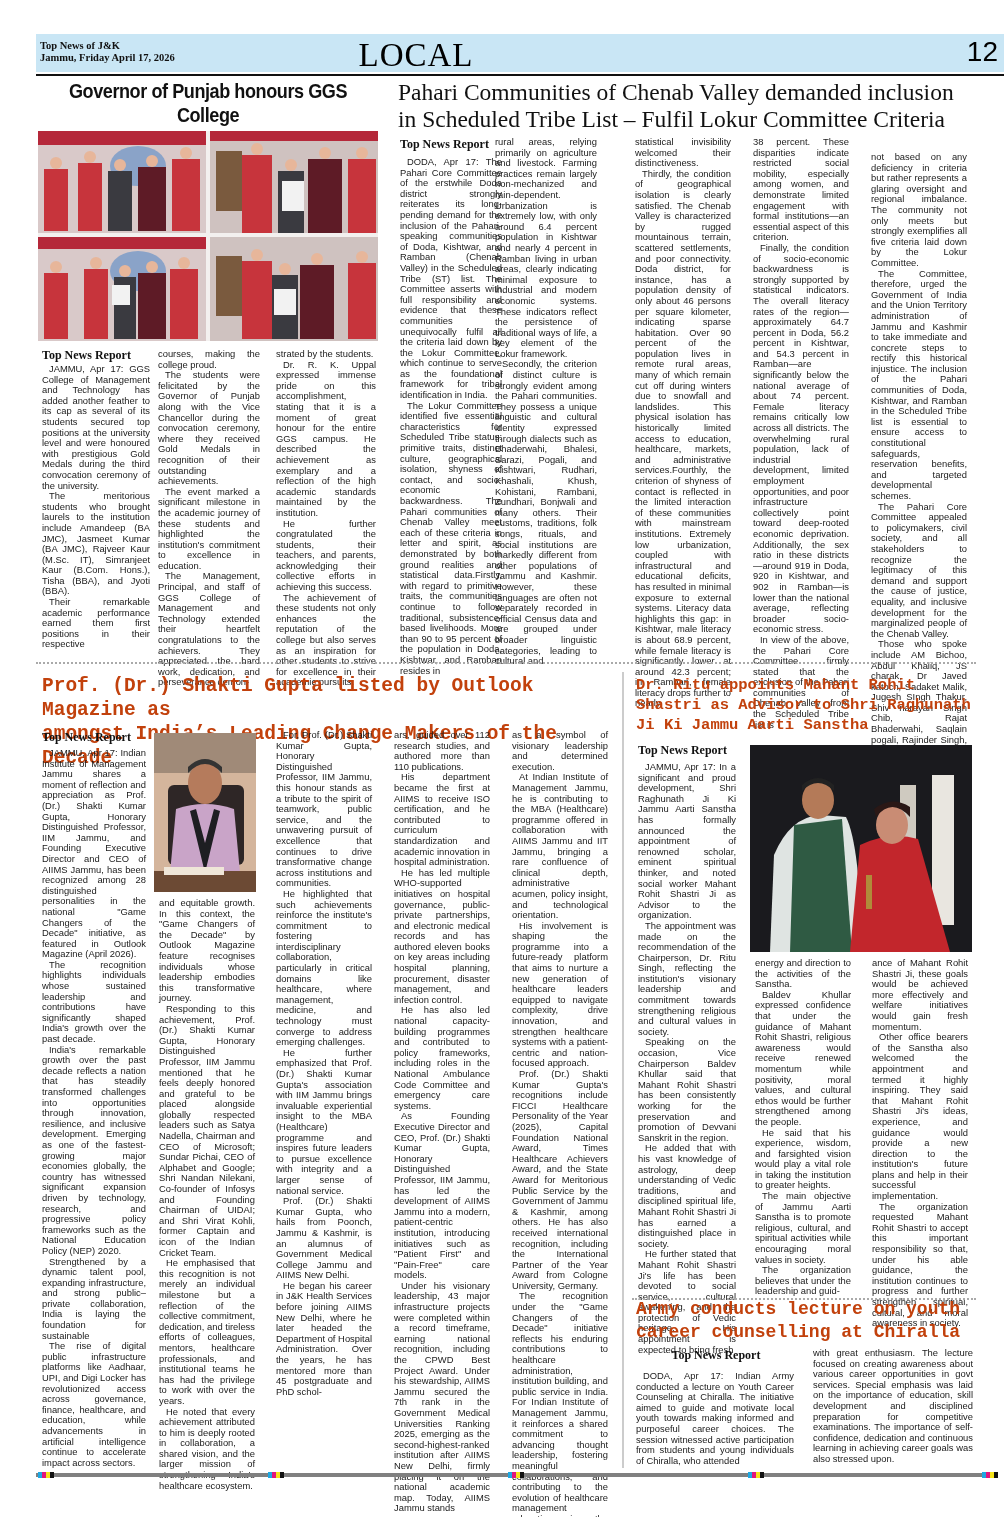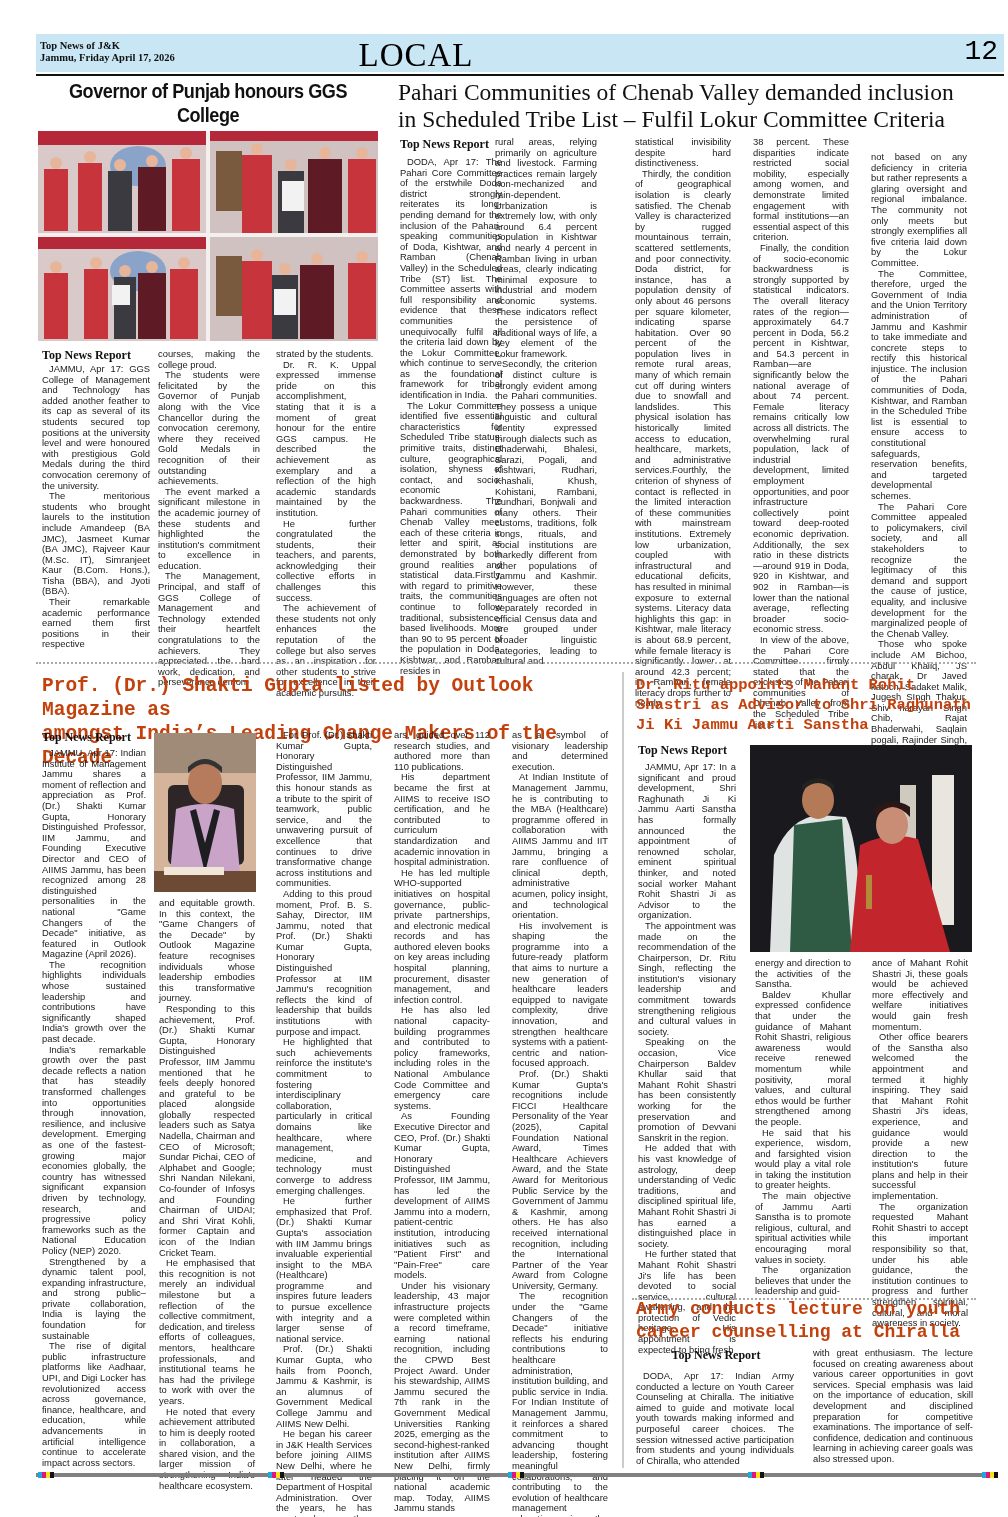--- a/index.html
+++ b/index.html
@@ -2,21 +2,21 @@
 <html><head>
 <meta charset="utf-8">
 <style>
   *{box-sizing:border-box;margin:0;padding:0}
   body{width:1008px;height:1517px;background:#fff;position:relative;overflow:hidden;font-family:"Liberation Sans",sans-serif;color:#111}
   .abs{position:absolute}
   
   .masthead{left:36px;top:34px;width:968px;height:38px;background:#c9e6f5}
   .mast-left{left:40px;top:40px;font-family:"Liberation Serif",serif;font-size:10.5px;line-height:12px;font-weight:bold;color:#111}
   .mast-title{left:0;width:832px;top:38px;text-align:center;font-family:"Liberation Serif",serif;font-size:33px;line-height:34px;letter-spacing:1px;color:#000}
-  .mast-page{right:10px;top:36px;font-family:Liberation Mono, monospace;font-size:28px;color:#000}
+  .mast-page{right:10px;top:36px;font-family:Liberation Sans, sans-serif;font-size:28px;color:#000}
   .rule-top{left:36px;top:74px;width:968px;height:2px;background:#111}
   
   .hl-condensed{font-family:"Liberation Sans",sans-serif;font-weight:bold;font-size:21px;line-height:24px;letter-spacing:-0.5px;text-align:center;transform:scaleX(0.86);transform-origin:center top;}
   .hl-serif{font-family:"Liberation Serif",serif;font-size:23.5px;line-height:27px;color:#111}
   .hl-bold{font-family:Liberation Mono, monospace;font-weight:bold;color:#c2410c}
   .byline{font-family:"Liberation Serif",serif;font-weight:bold;font-size:12px;line-height:14px}
   .col{font-size:9.4px;line-height:10.6px;text-align:justify;hyphens:auto;color:#1a1a1a}
   .col p{text-indent:7px}
   
   .photo{overflow:hidden;background:#c54a4a}
@@ -116,39 +116,39 @@
 </div>
 <div class="abs col" style="left:158px;top:349px;width:102px;">
   <p style="text-indent:0">courses, making the college proud.</p>
   <p>The students were felicitated by the Governor of Punjab along with the Vice Chancellor during the convocation ceremony, where they received Gold Medals in recognition of their outstanding achievements.</p>
   <p>The event marked a significant milestone in the academic journey of these students and highlighted the institution's commitment to excellence in education.</p>
   <p>The Management, Principal, and staff of GGS College of Management and Technology extended their heartfelt congratulations to the achievers. They appreciated the hard work, dedication, and perseverance demon-</p>
 </div>
 <div class="abs col" style="left:276px;top:349px;width:100px;">
   <p style="text-indent:0">strated by the students.</p>
   <p>Dr. R. K. Uppal expressed immense pride on this accomplishment, stating that it is a moment of great honour for the entire GGS campus. He described the achievement as exemplary and a reflection of the high academic standards maintained by the institution.</p>
-  <p>He further congratulated the students, their teachers, and parents, acknowledging their collective efforts in challenges this success.</p>
+  <p>He further congratulated the students, their teachers, and parents, acknowledging their collective efforts in achieving this success.</p>
   <p>The achievement of these students not only enhances the reputation of the college but also serves as an inspiration for other students to strive for excellence in their academic pursuits.</p>
 </div>
 
 <div class="abs" style="left:398px;top:79px;width:600px;">
   <div class="hl-serif">Pahari Communities of Chenab Valley demanded inclusion</div>
   <div class="hl-serif">in Scheduled Tribe List – Fulfil Lokur Committee Criteria</div>
 </div>
 <div class="abs byline" style="left:400px;top:137px;width:110px;">Top News Report</div>
 <div class="abs col" style="left:400px;top:157px;width:102px;">
   <p>DODA, Apr 17: The Pahari Core Committee of the erstwhile Doda district strongly reiterates its long-pending demand for the inclusion of the Pahari-speaking communities of Doda, Kishtwar, and Ramban (Chenab Valley) in the Scheduled Tribe (ST) list. The Committee asserts with full responsibility and evidence that these communities unequivocally fulfil all the criteria laid down by the Lokur Committee, which continue to serve as the foundational framework for tribal identification in India.</p>
   <p>The Lokur Committee identified five essential characteristics for Scheduled Tribe status: primitive traits, distinct culture, geographical isolation, shyness of contact, and socio-economic backwardness. The Pahari communities of Chenab Valley meet each of these criteria in letter and spirit, as demonstrated by both ground realities and statistical data.Firstly, with regard to primitive traits, the communities continue to follow traditional, subsistence-based livelihoods. More than 90 to 95 percent of the population in Doda, Kishtwar, and Ramban resides in</p>
 </div>
 <div class="abs col" style="left:495px;top:137px;width:102px;">
   <p style="text-indent:0">rural areas, relying primarily on agriculture and livestock. Farming practices remain largely non-mechanized and rain-dependent. Urbanization is extremely low, with only around 6.4 percent population in Kishtwar and nearly 4 percent in Ramban living in urban areas, clearly indicating minimal exposure to industrial and modern economic systems. These indicators reflect the persistence of traditional ways of life, a key element of the Lokur framework.</p>
   <p>Secondly, the criterion of distinct culture is strongly evident among the Pahari communities. They possess a unique linguistic and cultural identity expressed through dialects such as Bhaderwahi, Bhalesi, Sarazi, Pogali, and Kishtwari, Rudhari, Khashali, Khush, Kohistani, Rambani, Zundhari, Bonjwali and many others. Their customs, traditions, folk songs, rituals, and social institutions are markedly different from other populations of Jammu and Kashmir. However, these languages are often not separately recorded in official Census data and are grouped under broader linguistic categories, leading to cultural and</p>
 </div>
 <div class="abs col" style="left:635px;top:137px;width:96px;">
-  <p style="text-indent:0">statistical invisibility despite hard distinctiveness.</p>
+  <p style="text-indent:0">statistical invisibility welcomed their distinctiveness.</p>
   <p>Thirdly, the condition of geographical isolation is clearly satisfied. The Chenab Valley is characterized by rugged mountainous terrain, scattered settlements, and poor connectivity. Doda district, for instance, has a population density of only about 46 persons per square kilometer, indicating sparse habitation. Over 90 percent of the population lives in remote rural areas, many of which remain cut off during winters due to snowfall and landslides. This physical isolation has historically limited access to education, healthcare, markets, and administrative services.Fourthly, the criterion of shyness of contact is reflected in the limited interaction of these communities with mainstream institutions. Extremely low urbanization, coupled with infrastructural and educational deficits, has resulted in minimal exposure to external systems. Literacy data highlights this gap: in Kishtwar, male literacy is about 68.9 percent, while female literacy is significantly lower at around 42.3 percent; in Ramban, female literacy drops further to nearly</p>
 </div>
 <div class="abs col" style="left:753px;top:137px;width:96px;">
   <p style="text-indent:0">38 percent. These disparities indicate restricted social mobility, especially among women, and demonstrate limited engagement with formal institutions—an essential aspect of this criterion.</p>
   <p>Finally, the condition of socio-economic backwardness is strongly supported by statistical indicators. The overall literacy rates of the region—approximately 64.7 percent in Doda, 56.2 percent in Kishtwar, and 54.3 percent in Ramban—are significantly below the national average of about 74 percent. Female literacy remains critically low across all districts. The overwhelming rural population, lack of industrial development, limited employment opportunities, and poor infrastructure collectively point toward deep-rooted economic deprivation. Additionally, the sex ratio in these districts—around 919 in Doda, 920 in Kishtwar, and 902 in Ramban—is lower than the national average, reflecting broader socio-economic stress.</p>
   <p>In view of the above, the Pahari Core Committee firmly stated that the exclusion of the Pahari communities of Chenab Valley from the Scheduled Tribe list is</p>
 </div>
 <div class="abs col" style="left:871px;top:137px;width:96px;margin-top:15px;">
   <p style="text-indent:0">not based on any deficiency in criteria but rather represents a glaring oversight and regional imbalance. The community not only meets but strongly exemplifies all five criteria laid down by the Lokur Committee.</p>
   <p>The Committee, therefore, urged the Government of India and the Union Territory administration of Jammu and Kashmir to take immediate and concrete steps to rectify this historical injustice. The inclusion of the Pahari communities of Doda, Kishtwar, and Ramban in the Scheduled Tribe list is essential to ensure access to constitutional safeguards, reservation benefits, and targeted developmental schemes.</p>
@@ -184,21 +184,20 @@
   <p>The rise of digital public infrastructure platforms like Aadhaar, UPI, and Digi Locker has revolutionized access across governance, finance, healthcare, and education, while advancements in artificial intelligence continue to accelerate impact across sectors.</p>
 </div>
 <div class="abs col" style="left:159px;top:898px;width:96px;">
   <p style="text-indent:0">and equitable growth. In this context, the "Game Changers of the Decade" by Outlook Magazine feature recognises individuals whose leadership embodies this transformative journey.</p>
   <p>Responding to this achievement, Prof. (Dr.) Shakti Kumar Gupta, Honorary Distinguished Professor, IIM Jammu mentioned that he feels deeply honored and grateful to be placed alongside globally respected leaders such as Satya Nadella, Chairman and CEO of Microsoft; Sundar Pichai, CEO of Alphabet and Google; Shri Nandan Nilekani, Co-founder of Infosys and Founding Chairman of UIDAI; and Shri Virat Kohli, former Captain and icon of the Indian Cricket Team.</p>
   <p>He emphasised that this recognition is not merely an individual milestone but a reflection of the collective commitment, dedication, and tireless efforts of colleagues, mentors, healthcare professionals, and institutional teams he has had the privilege to work with over the years.</p>
   <p>He noted that every achievement attributed to him is deeply rooted in collaboration, a shared vision, and the larger mission of strengthening India's healthcare ecosystem.</p>
 </div>
 <div class="abs col" style="left:276px;top:730px;width:96px;">
   <p>For, Prof. (Dr.) Shakti Kumar Gupta, Honorary Distinguished Professor, IIM Jammu, this honour stands as a tribute to the spirit of teamwork, public service, and the unwavering pursuit of excellence that continues to drive transformative change across institutions and communities.</p>
-  <p>Adding to this proud moment, Prof. B. S. Sahay, Director, IIM Jammu, noted that Prof. (Dr.) Shakti Kumar Gupta, Honorary Distinguished Professor at IIM Jammu's recognition reflects the kind of leadership that builds institutions with purpose and impact.</p>
   <p>He highlighted that such achievements reinforce the institute's commitment to fostering interdisciplinary collaboration, particularly in critical domains like healthcare, where management, medicine, and technology must converge to address emerging challenges.</p>
   <p>He further emphasized that Prof. (Dr.) Shakti Kumar Gupta's association with IIM Jammu brings invaluable experiential insight to the MBA (Healthcare) programme and inspires future leaders to pursue excellence with integrity and a larger sense of national service.</p>
   <p>Prof. (Dr.) Shakti Kumar Gupta, who hails from Poonch, Jammu &amp; Kashmir, is an alumnus of Government Medical College Jammu and AIIMS New Delhi.</p>
   <p>He began his career in J&amp;K Health Services before joining AIIMS New Delhi, where he later headed the Department of Hospital Administration. Over the years, he has mentored more than 45 postgraduate and PhD schol-</p>
 </div>
 <div class="abs col" style="left:394px;top:730px;width:96px;">
   <p style="text-indent:0">ars, guided over 112 research studies, and authored more than 110 publications.</p>
   <p>His department became the first at AIIMS to receive ISO certification, and he contributed to curriculum standardization and academic innovation in hospital administration.</p>
   <p>He has led multiple WHO-supported initiatives on hospital governance, public-private partnerships, and electronic medical records and has authored eleven books on key areas including hospital planning, procurement, disaster management, and infection control.</p>
   <p>He has also led national capacity-building programmes and contributed to policy frameworks, including roles in the National Ambulance Code Committee and emergency care systems.</p>

